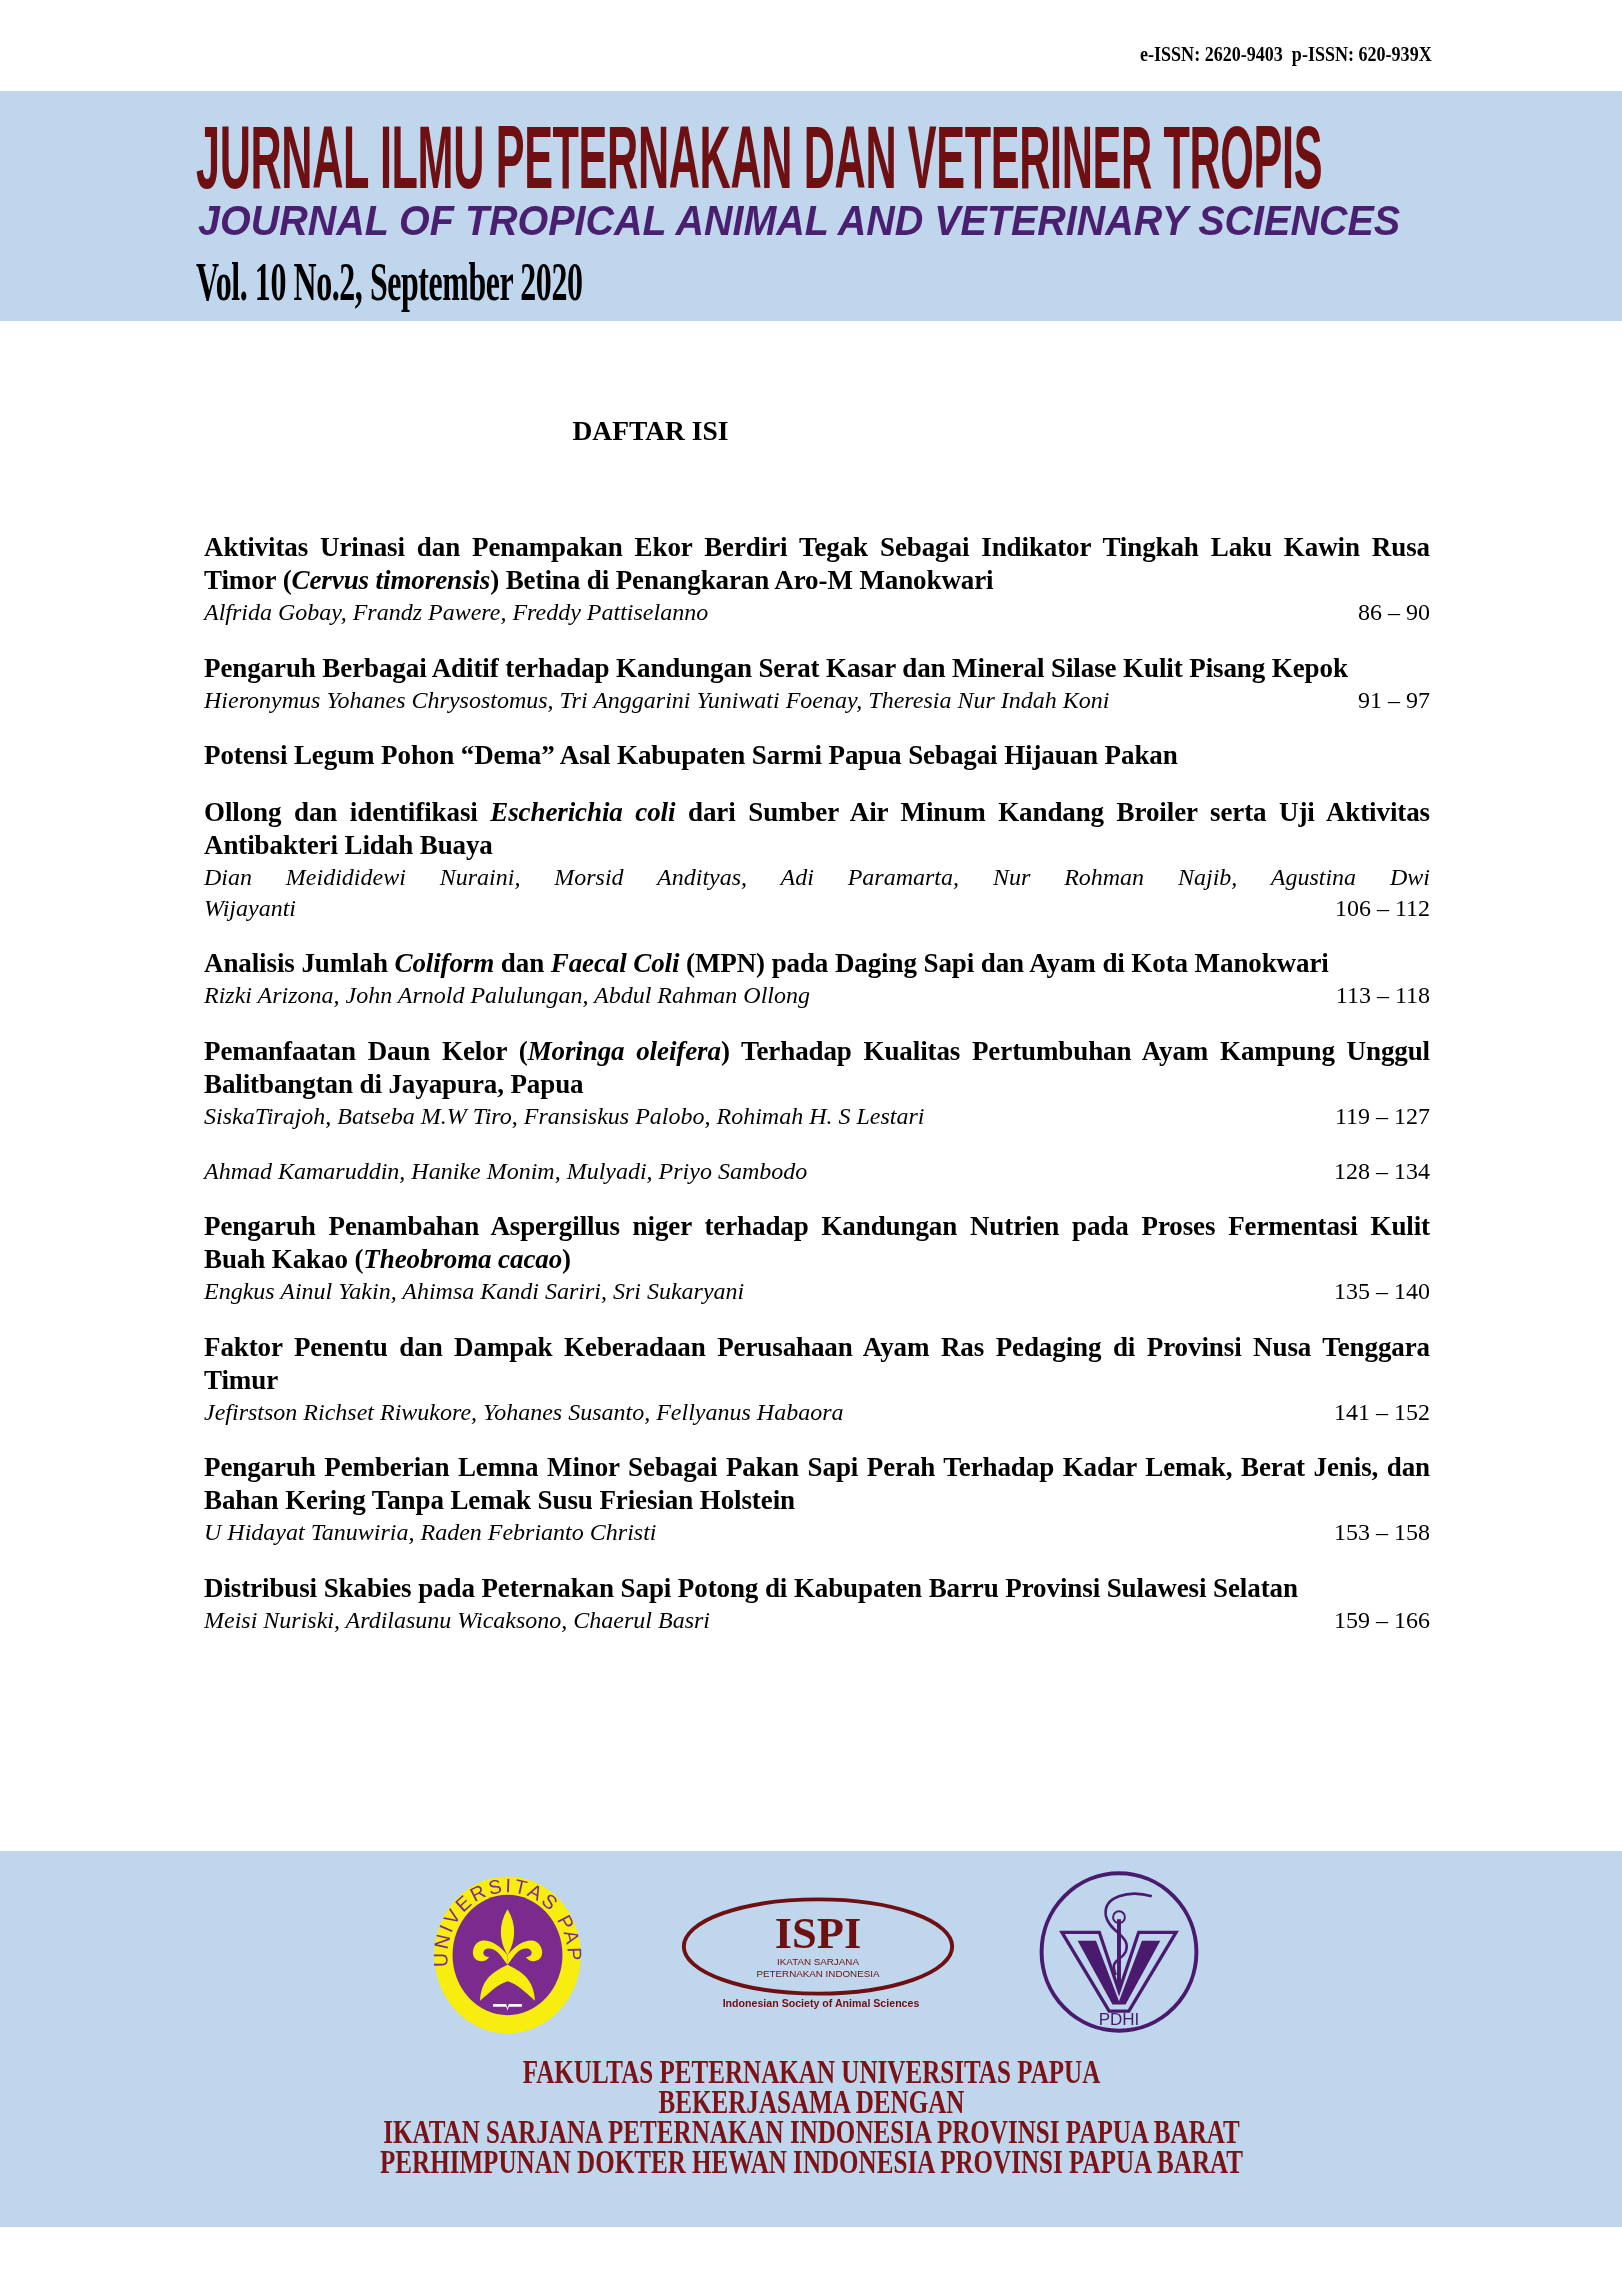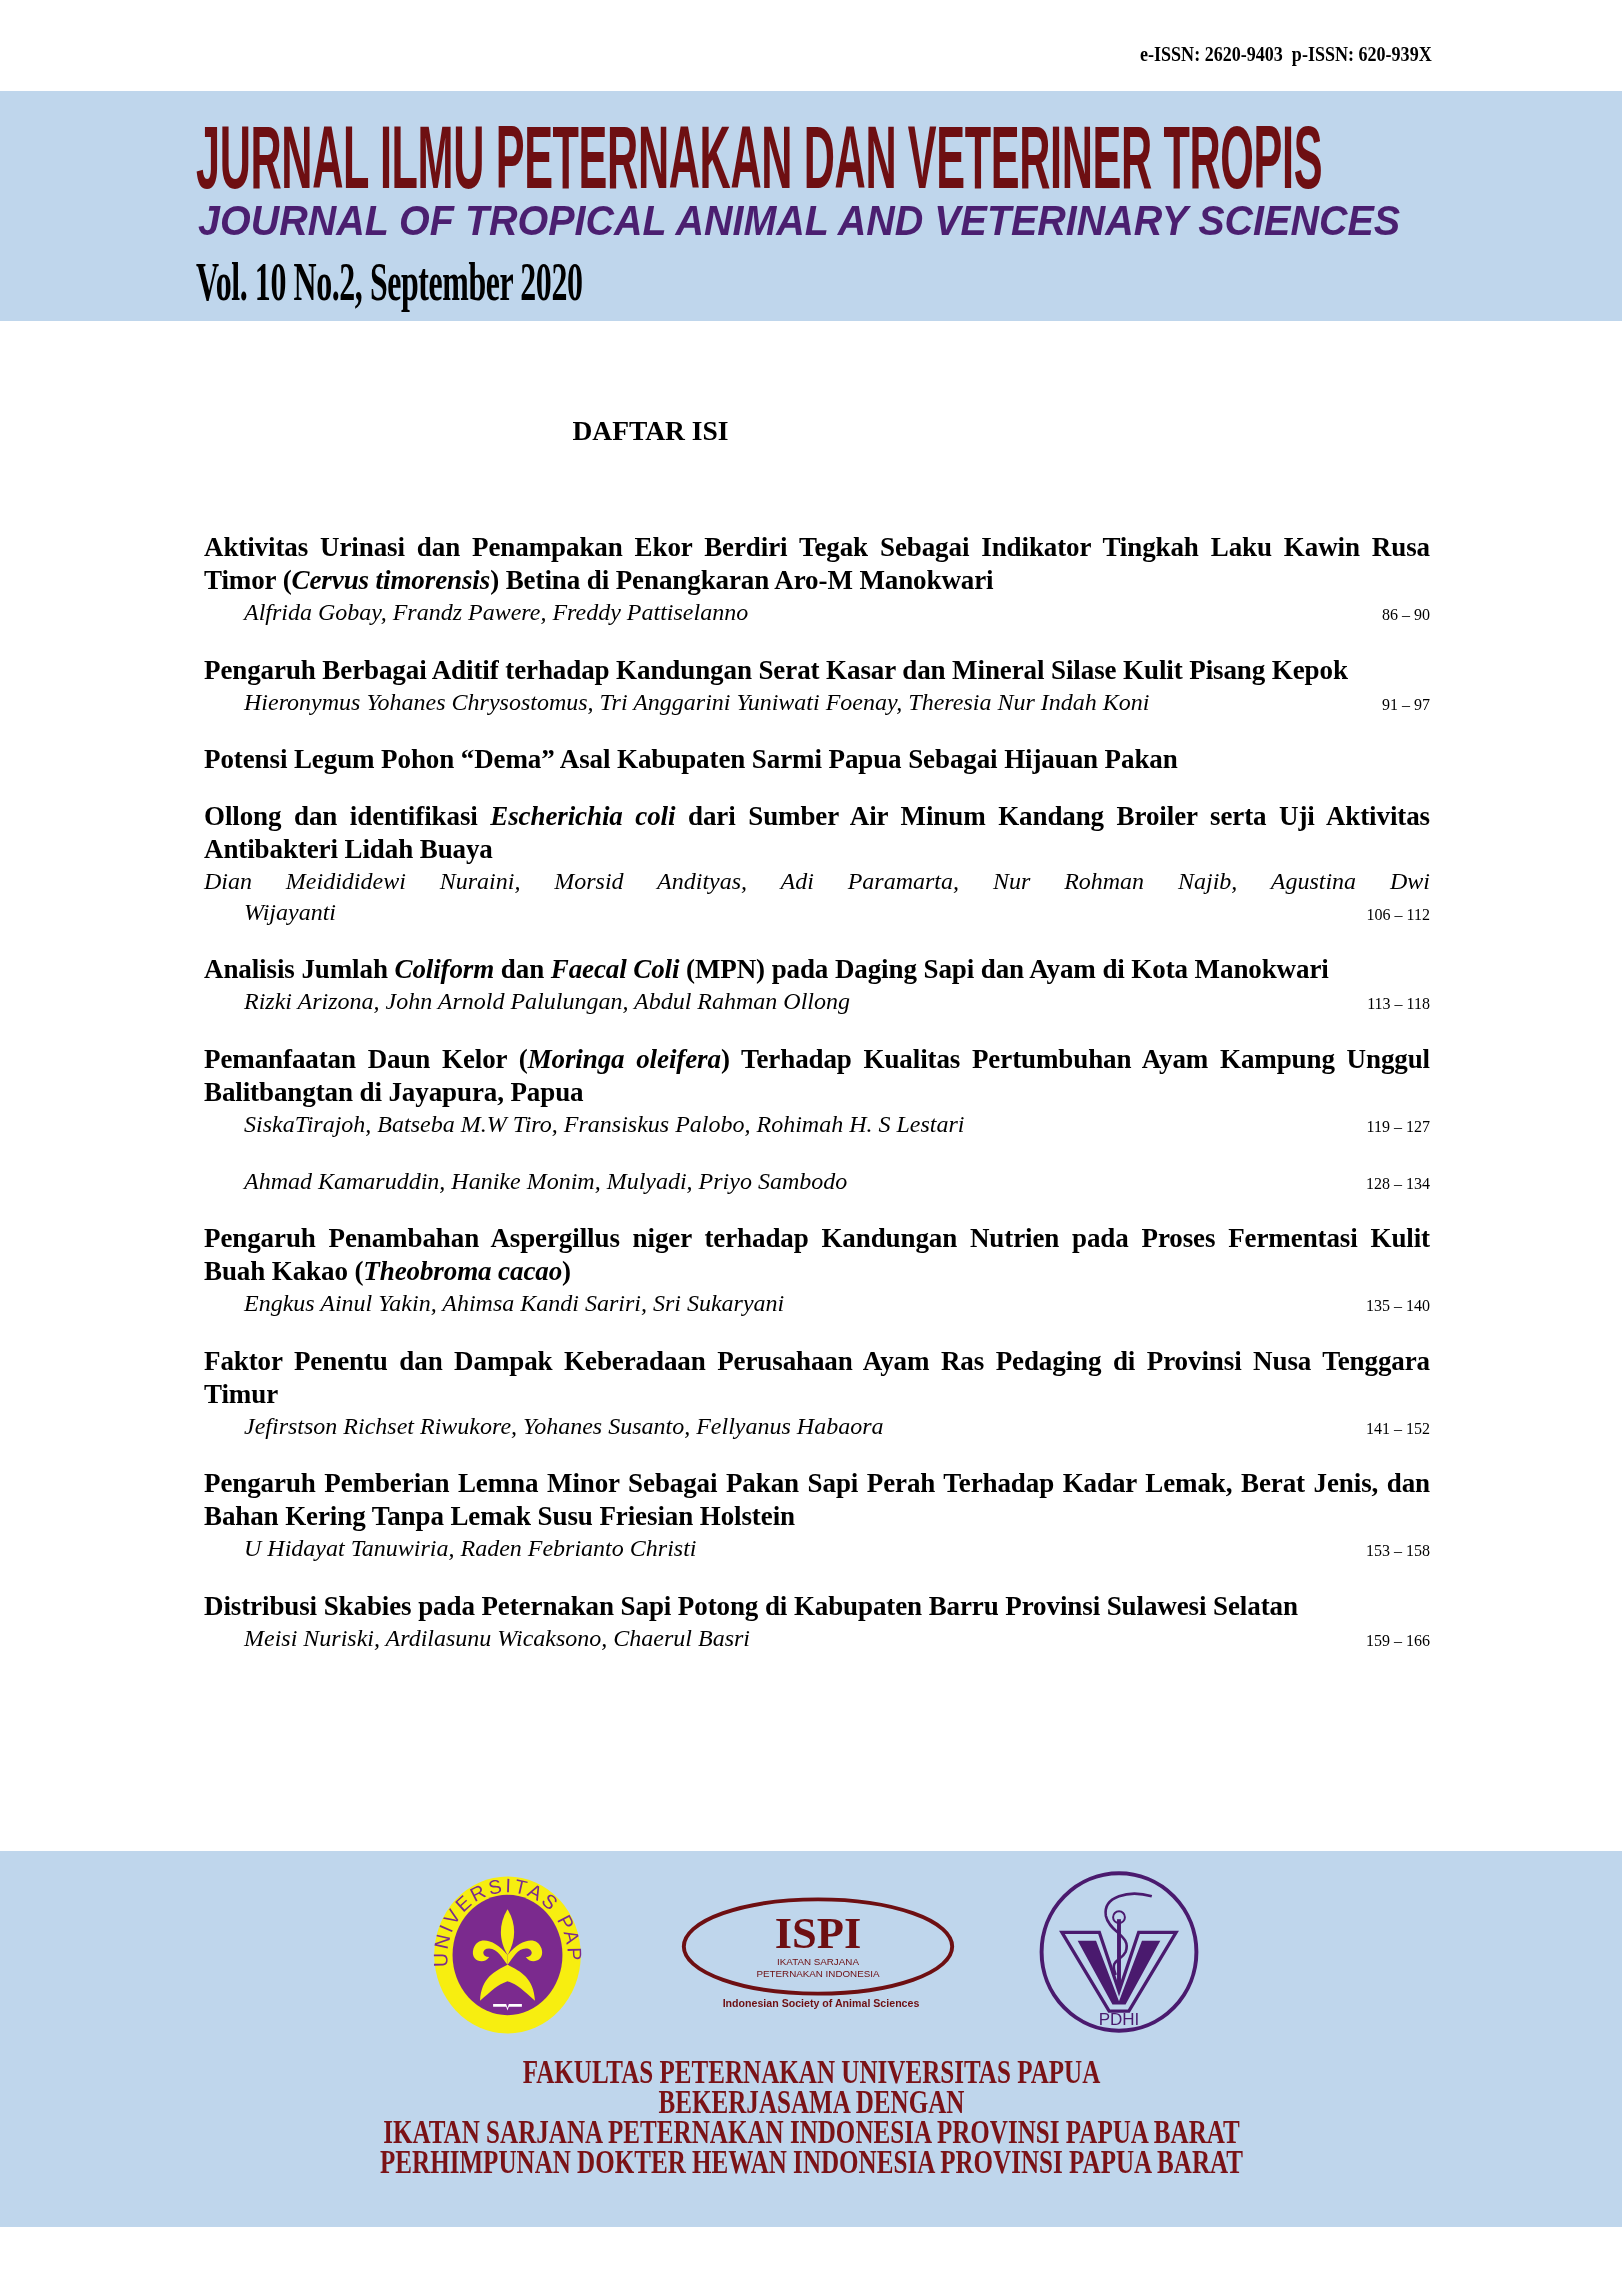--- a/index.html
+++ b/index.html
@@ -42,22 +42,22 @@
   .entry { margin-bottom: 23.6px; }
   .entry-title {
     font-family: "Liberation Serif", serif; font-weight: bold; font-size: 27px; line-height: 33px;
     text-align: justify; text-align-last: left; letter-spacing: -0.1px;
   }
   .entry-title .ital { font-style: italic; }
   .entry-foot {
     display: flex; justify-content: space-between; align-items: baseline;
     font-size: 24px; line-height: 31px;
   }
-  .entry-authors { font-style: italic; text-align: justify; text-align-last: left; flex: 1; padding-right: 26px; margin-left: 40px; }
-  .entry-pages { white-space: nowrap; font-size: 16px; }
+  .entry-authors { font-style: italic; text-align: justify; text-align-last: left; flex: 1; padding-right: 26px; }
+  .entry-pages { white-space: nowrap; font-size: 24px; }
   .authors-block { font-style: italic; font-size: 24px; line-height: 31px; text-align: justify; text-align-last: justify; }
   .bottom-band {
     position: absolute; left: 0; top: 1851px; width: 1623px; height: 376px; background: #bfd6ec;
   }
   .logo { position: absolute; }
   .logo svg { display: block; }
   .unipa { left: 429px; top: 1873px; }
   .ispi { left: 674px; top: 1894px; }
   .pdhi { left: 1037px; top: 1870px; }
   .ispi-caption {

